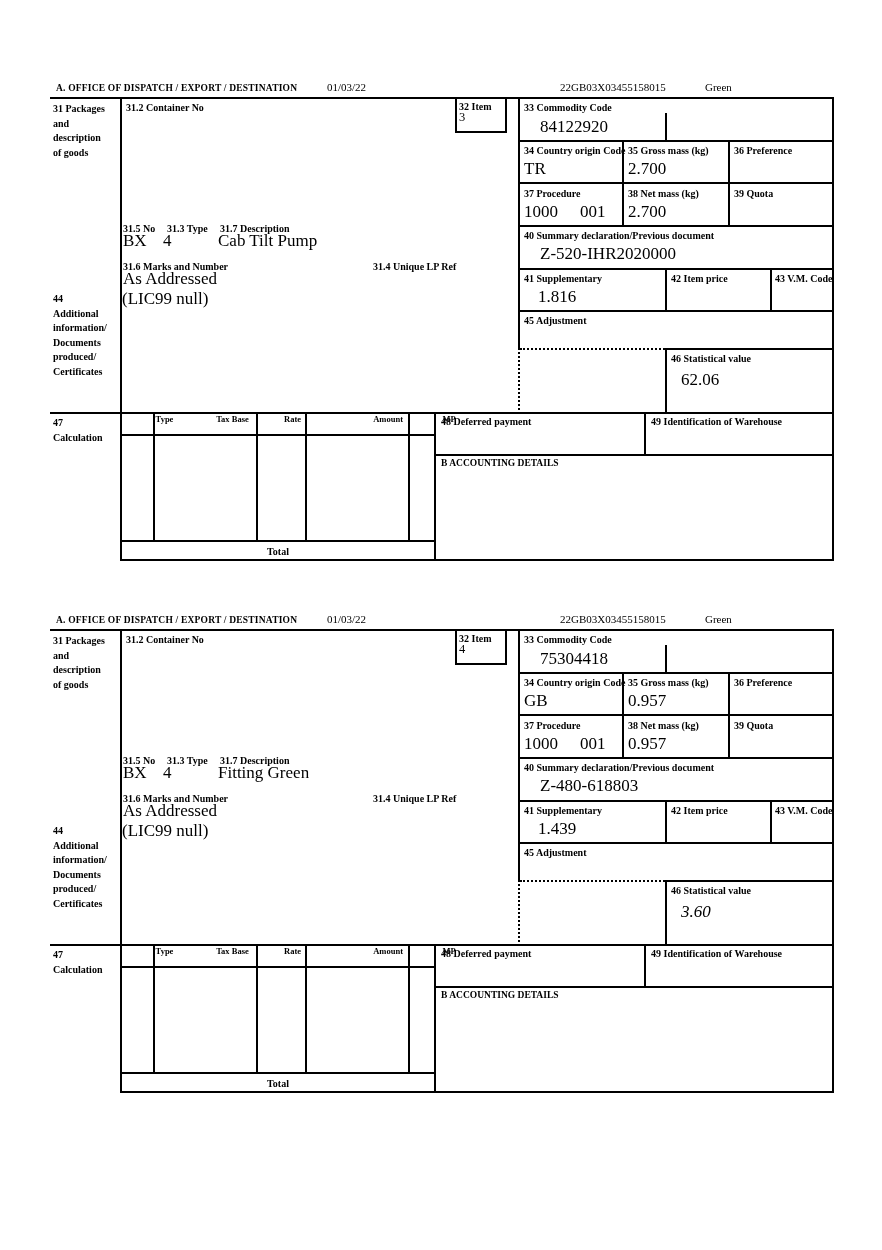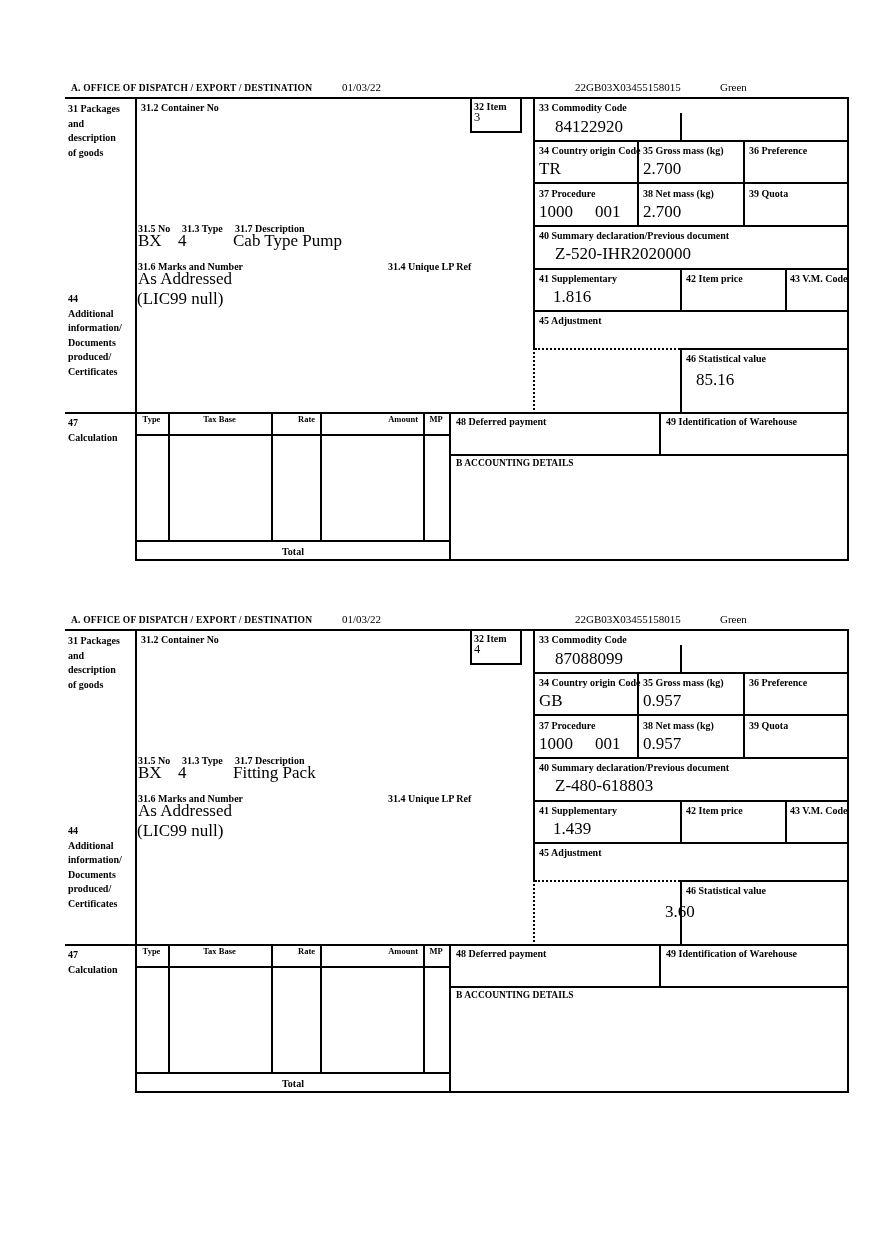--- a/index.html
+++ b/index.html
@@ -1,31 +1,31 @@
 <!DOCTYPE html>
 <html><head>
 <meta charset="utf-8">
 <style>
   html,body{margin:0;padding:0;background:#ffffff;}
   body{width:882px;height:1250px;position:relative;font-family:"Liberation Serif",serif;color:#000;}
-  .sad-block{margin-left:65px;width:784px;position:relative;}
+  .sad-block{margin-left:50px;width:784px;position:relative;}
   .sad-block.first{margin-top:80px;}
   .sad-block.second{margin-top:51px;}
   .hdr{position:relative;height:17px;width:784px;}
   .hdr .a-lbl{position:absolute;left:6px;top:3px;font-size:9.5px;font-weight:700;letter-spacing:.2px;}
   .hdr .h-val{position:absolute;top:1px;font-size:11px;}
   .grid{position:relative;width:784px;height:464px;}
   .ln{position:absolute;background:#000;}
   .dot-v{position:absolute;border-left:2px dotted #000;width:0;}
   .dot-h{position:absolute;border-top:2px dotted #000;height:0;}
   .lbl{position:absolute;font-size:10px;font-weight:700;line-height:1.45;white-space:pre-line;}
   .val{position:absolute;font-size:12.5px;white-space:pre;}
   .val-lg{position:absolute;font-size:17px;white-space:pre;}
   .cap{position:absolute;font-size:9.5px;font-weight:700;}
-  .colhead{position:absolute;top:317px;font-size:8.5px;font-weight:700;}
+  .colhead{position:absolute;top:317px;font-size:8.5px;font-weight:700;padding-left:28px;}
   .t-center{text-align:center;}
   .t-right{text-align:right;padding-right:5px;box-sizing:border-box;}
 </style>
 </head>
 <body>
 
 <div class="sad-block first">
 
     <div class="hdr">
       <span class="a-lbl">A.  OFFICE OF DISPATCH / EXPORT / DESTINATION</span>
@@ -107,38 +107,38 @@
       <div class="val-lg" style="left:530px;top:105px;">001</div>
       <div class="lbl" style="left:578px;top:90px;">38 Net mass (kg)</div>
       <div class="val-lg" style="left:578px;top:105px;">2.700</div>
       <div class="lbl" style="left:684px;top:90px;">39 Quota</div>
 
       <div class="lbl" style="left:73px;top:125px;">31.5 No</div>
       <div class="lbl" style="left:117px;top:125px;">31.3 Type</div>
       <div class="lbl" style="left:170px;top:125px;">31.7 Description</div>
       <div class="val-lg" style="left:73px;top:134px;">BX</div>
       <div class="val-lg" style="left:113px;top:134px;">4</div>
-      <div class="val-lg" style="left:168px;top:134px;">Cab Type Pump</div>
+      <div class="val-lg" style="left:168px;top:134px;">Cab Tilt Pump</div>
 
       <div class="lbl" style="left:73px;top:163px;">31.6 Marks and Number</div>
       <div class="lbl" style="left:323px;top:163px;">31.4 Unique LP Ref</div>
       <div class="val-lg" style="left:73px;top:172px;">As Addressed</div>
 
       <div class="lbl" style="left:474px;top:132px;">40 Summary declaration/Previous document</div>
       <div class="val-lg" style="left:490px;top:147px;">Z-520-IHR2020000</div>
 
       <div class="lbl" style="left:474px;top:175px;">41 Supplementary</div>
       <div class="val-lg" style="left:488px;top:190px;">1.816</div>
       <div class="lbl" style="left:621px;top:175px;">42 Item price</div>
       <div class="lbl" style="left:725px;top:175px;">43 V.M. Code</div>
 
       <div class="val-lg" style="left:72px;top:192px;">(LIC99 null)</div>
       <div class="lbl" style="left:474px;top:217px;">45 Adjustment</div>
       <div class="lbl" style="left:621px;top:255px;">46 Statistical value</div>
-      <div class="val-lg" style="left:631px;top:273px;">85.16</div>
+      <div class="val-lg" style="left:631px;top:273px;">62.06</div>
 
       <div class="colhead t-center" style="left:70px;width:33px;">Type</div>
       <div class="colhead t-center" style="left:103px;width:103px;">Tax Base</div>
       <div class="colhead t-right" style="left:206px;width:49px;">Rate</div>
       <div class="colhead t-right" style="left:255px;width:103px;">Amount</div>
       <div class="colhead t-center" style="left:358px;width:26px;">MP</div>
 
       <div class="lbl" style="left:391px;top:318px;">48 Deferred payment</div>
       <div class="lbl" style="left:601px;top:318px;">49 Identification of Warehouse</div>
       <div class="cap" style="left:391px;top:361px;">B ACCOUNTING DETAILS</div>
@@ -208,58 +208,58 @@
 produced/
 Certificates</div>
       <div class="lbl" style="left:3px;top:319px;width:64px;">47
 Calculation</div>
 
       <div class="lbl" style="left:76px;top:4px;">31.2 Container No</div>
       <div class="lbl" style="left:409px;top:3px;">32 Item</div>
       <div class="val" style="left:409px;top:13px;">4</div>
 
       <div class="lbl" style="left:474px;top:4px;">33 Commodity Code</div>
-      <div class="val-lg" style="left:490px;top:20px;">87088099</div>
+      <div class="val-lg" style="left:490px;top:20px;">75304418</div>
 
       <div class="lbl" style="left:474px;top:47px;">34 Country origin Code</div>
       <div class="val-lg" style="left:474px;top:62px;">GB</div>
       <div class="lbl" style="left:578px;top:47px;">35 Gross mass (kg)</div>
       <div class="val-lg" style="left:578px;top:62px;">0.957</div>
       <div class="lbl" style="left:684px;top:47px;">36 Preference</div>
 
       <div class="lbl" style="left:474px;top:90px;">37 Procedure</div>
       <div class="val-lg" style="left:474px;top:105px;">1000</div>
       <div class="val-lg" style="left:530px;top:105px;">001</div>
       <div class="lbl" style="left:578px;top:90px;">38 Net mass (kg)</div>
       <div class="val-lg" style="left:578px;top:105px;">0.957</div>
       <div class="lbl" style="left:684px;top:90px;">39 Quota</div>
 
       <div class="lbl" style="left:73px;top:125px;">31.5 No</div>
       <div class="lbl" style="left:117px;top:125px;">31.3 Type</div>
       <div class="lbl" style="left:170px;top:125px;">31.7 Description</div>
       <div class="val-lg" style="left:73px;top:134px;">BX</div>
       <div class="val-lg" style="left:113px;top:134px;">4</div>
-      <div class="val-lg" style="left:168px;top:134px;">Fitting Pack</div>
+      <div class="val-lg" style="left:168px;top:134px;">Fitting Green</div>
 
       <div class="lbl" style="left:73px;top:163px;">31.6 Marks and Number</div>
       <div class="lbl" style="left:323px;top:163px;">31.4 Unique LP Ref</div>
       <div class="val-lg" style="left:73px;top:172px;">As Addressed</div>
 
       <div class="lbl" style="left:474px;top:132px;">40 Summary declaration/Previous document</div>
       <div class="val-lg" style="left:490px;top:147px;">Z-480-618803</div>
 
       <div class="lbl" style="left:474px;top:175px;">41 Supplementary</div>
       <div class="val-lg" style="left:488px;top:190px;">1.439</div>
       <div class="lbl" style="left:621px;top:175px;">42 Item price</div>
       <div class="lbl" style="left:725px;top:175px;">43 V.M. Code</div>
 
       <div class="val-lg" style="left:72px;top:192px;">(LIC99 null)</div>
       <div class="lbl" style="left:474px;top:217px;">45 Adjustment</div>
       <div class="lbl" style="left:621px;top:255px;">46 Statistical value</div>
-      <div class="val-lg" style="left:600px;top:273px;">3.60</div>
+      <div class="val-lg" style="left:631px;top:273px;font-style:italic;">3.60</div>
 
       <div class="colhead t-center" style="left:70px;width:33px;">Type</div>
       <div class="colhead t-center" style="left:103px;width:103px;">Tax Base</div>
       <div class="colhead t-right" style="left:206px;width:49px;">Rate</div>
       <div class="colhead t-right" style="left:255px;width:103px;">Amount</div>
       <div class="colhead t-center" style="left:358px;width:26px;">MP</div>
 
       <div class="lbl" style="left:391px;top:318px;">48 Deferred payment</div>
       <div class="lbl" style="left:601px;top:318px;">49 Identification of Warehouse</div>
       <div class="cap" style="left:391px;top:361px;">B ACCOUNTING DETAILS</div>

